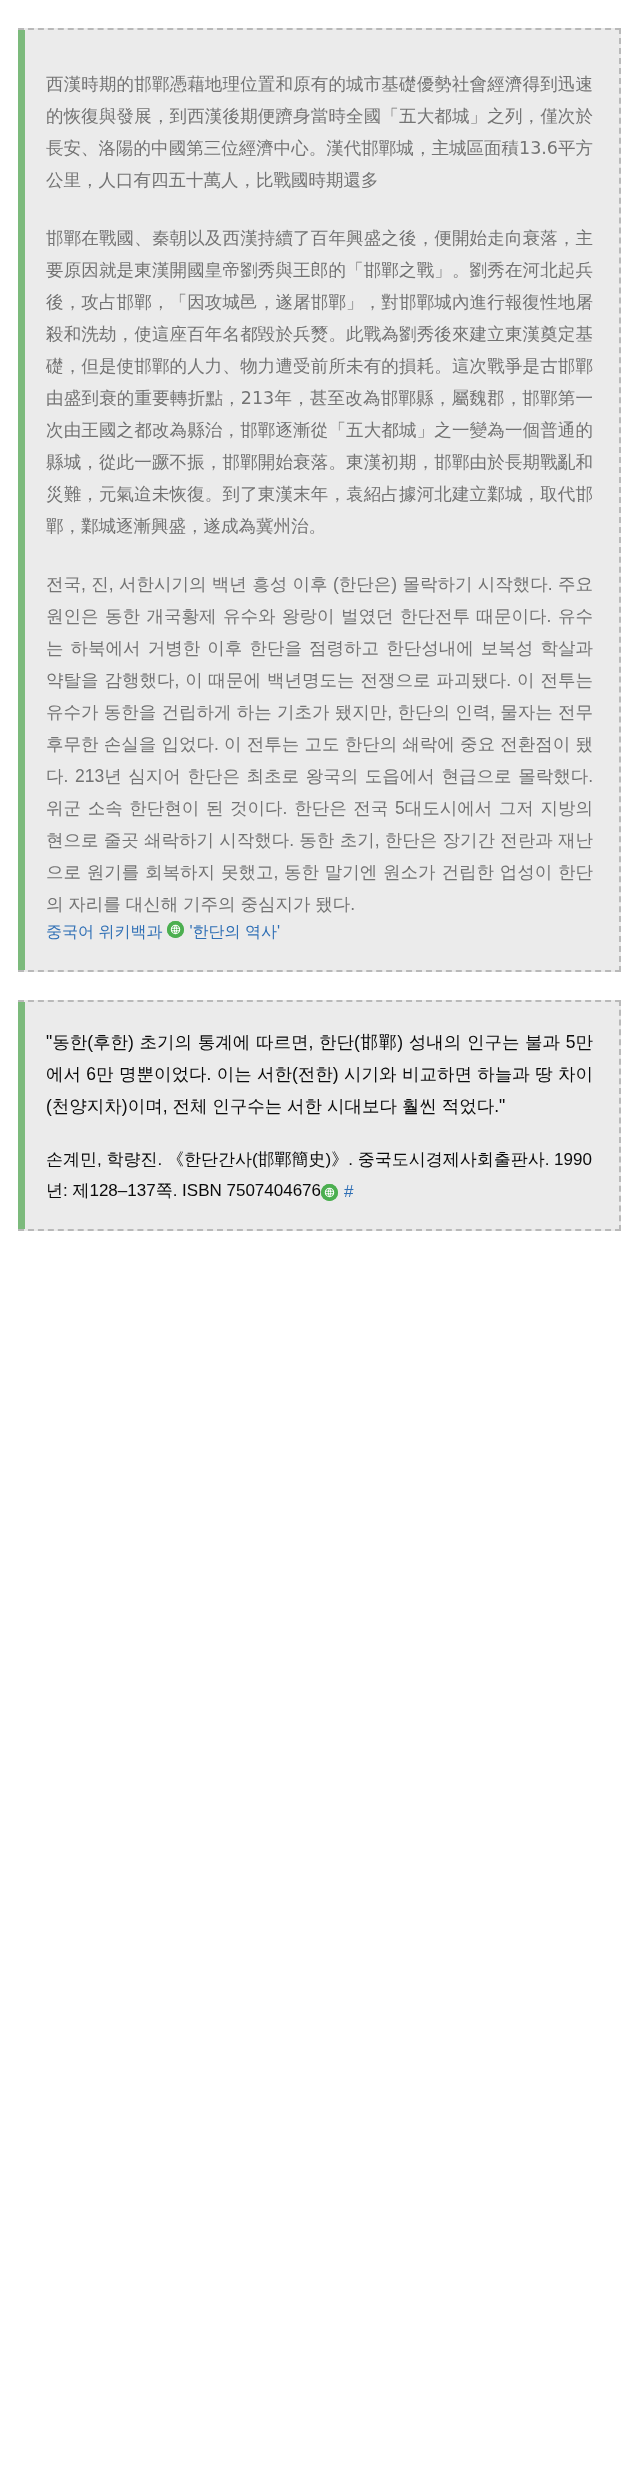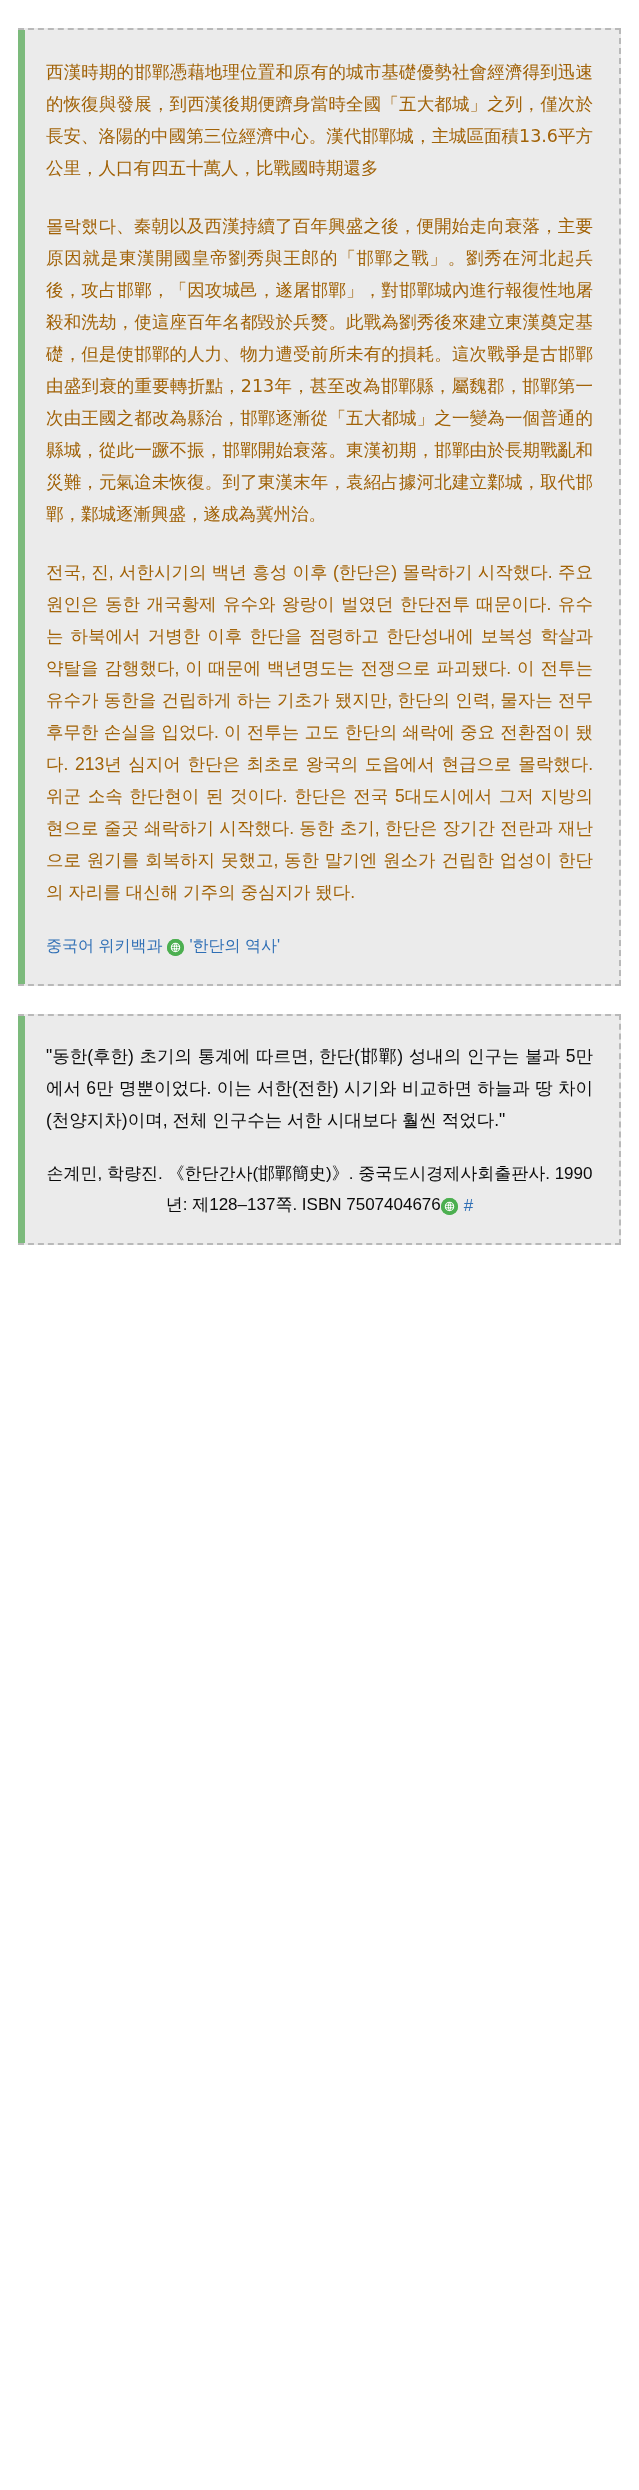--- a/index.html
+++ b/index.html
@@ -36,42 +36,41 @@
     bottom: 0;
     width: 7px;
     background: #7cba7c;
   }
   .card.quote-card {
     padding-top: 24px;
     padding-bottom: 22px;
     margin-bottom: 0;
   }
   p.para {
-    margin: 0 0 26px 0;
+    margin: 12px 0 26px 0;
     font-size: 17.5px;
     line-height: 32px;
-    color: #a16207;
+    color: #737373;
     text-align: justify;
     text-justify: inter-character;
     word-break: break-all;
   }
   p.para:last-of-type {
     margin-bottom: 0;
   }
   .zh {
     font-family: "DejaVu Sans", "Liberation Sans", sans-serif;
   }
   
   .source-line {
-    margin-top: 26px;
     font-size: 16px;
     line-height: 24px;
     color: #2f6fb5;
     display: flex;
-    align-items: center;
+    align-items: flex-start;
     flex-wrap: wrap;
     gap: 5px;
   }
   .source-line .lnk {
     color: #2f6fb5;
     cursor: pointer;
   }
   .iw-badge {
     display: inline-flex;
     align-items: center;
@@ -96,21 +95,20 @@
     color: #0a0a0a;
     text-align: justify;
     word-break: break-all;
   }
   .cite {
     margin: 0;
     font-size: 17px;
     line-height: 31px;
     color: #0a0a0a;
     word-break: break-all;
-    text-align: center;
   }
   .cite-icons {
     display: inline-flex;
     align-items: center;
     gap: 6px;
     vertical-align: middle;
   }
   .hash {
     color: #2f6fb5;
     cursor: pointer;
@@ -123,21 +121,21 @@
 </head>
 <body>
 
 <div class="page">
 
   <div class="card">
 
     <p class="para zh">西漢時期的邯鄲憑藉地理位置和原有的城市基礎優勢社會經濟得到迅速的恢復與發展，到西漢後期便躋身當時全國「五大都城」之列，僅次於長安、洛陽的中國第三位經濟中心。漢代邯鄲城，主城區面積13.6平方公里，人口有四五十萬人，比戰國時期還多</p>
 
 
-    <p class="para zh">몰락했다、秦朝以及西漢持續了百年興盛之後，便開始走向衰落，主要原因就是東漢開國皇帝劉秀與王郎的「邯鄲之戰」。劉秀在河北起兵後，攻占邯鄲，「因攻城邑，遂屠邯鄲」，對邯鄲城內進行報復性地屠殺和洗劫，使這座百年名都毀於兵燹。此戰為劉秀後來建立東漢奠定基礎，但是使邯鄲的人力、物力遭受前所未有的損耗。這次戰爭是古邯鄲由盛到衰的重要轉折點，213年，甚至改為邯鄲縣，屬魏郡，邯鄲第一次由王國之都改為縣治，邯鄲逐漸從「五大都城」之一變為一個普通的縣城，從此一蹶不振，邯鄲開始衰落。東漢初期，邯鄲由於長期戰亂和災難，元氣迨未恢復。到了東漢末年，袁紹占據河北建立鄴城，取代邯鄲，鄴城逐漸興盛，遂成為冀州治。</p>
+    <p class="para zh">邯鄲在戰國、秦朝以及西漢持續了百年興盛之後，便開始走向衰落，主要原因就是東漢開國皇帝劉秀與王郎的「邯鄲之戰」。劉秀在河北起兵後，攻占邯鄲，「因攻城邑，遂屠邯鄲」，對邯鄲城內進行報復性地屠殺和洗劫，使這座百年名都毀於兵燹。此戰為劉秀後來建立東漢奠定基礎，但是使邯鄲的人力、物力遭受前所未有的損耗。這次戰爭是古邯鄲由盛到衰的重要轉折點，213年，甚至改為邯鄲縣，屬魏郡，邯鄲第一次由王國之都改為縣治，邯鄲逐漸從「五大都城」之一變為一個普通的縣城，從此一蹶不振，邯鄲開始衰落。東漢初期，邯鄲由於長期戰亂和災難，元氣迨未恢復。到了東漢末年，袁紹占據河北建立鄴城，取代邯鄲，鄴城逐漸興盛，遂成為冀州治。</p>
 
     <p class="para">전국, 진, 서한시기의 백년 흥성 이후 (한단은) 몰락하기 시작했다. 주요원인은 동한 개국황제 유수와 왕랑이 벌였던 한단전투 때문이다. 유수는 하북에서 거병한 이후 한단을 점령하고 한단성내에 보복성 학살과 약탈을 감행했다, 이 때문에 백년명도는 전쟁으로 파괴됐다. 이 전투는 유수가 동한을 건립하게 하는 기초가 됐지만, 한단의 인력, 물자는 전무후무한 손실을 입었다. 이 전투는 고도 한단의 쇄락에 중요 전환점이 됐다. 213년 심지어 한단은 최초로 왕국의 도읍에서 현급으로 몰락했다. 위군 소속 한단현이 된 것이다. 한단은 전국 5대도시에서 그저 지방의 현으로 줄곳 쇄락하기 시작했다. 동한 초기, 한단은 장기간 전란과 재난으로 원기를 회복하지 못했고, 동한 말기엔 원소가 건립한 업성이 한단의 자리를 대신해 기주의 중심지가 됐다.</p>
 
     <div class="source-line">
       <span class="lnk">중국어 위키백과</span>
       <span class="iw-badge">
         <svg viewBox="0 0 17 17" width="17" height="17" aria-hidden="true">
           <circle cx="8.5" cy="8.5" r="8.5" fill="#4caf50"></circle>
           <path d="M4.3 8.5a4.2 4.2 0 0 1 8.4 0 4.2 4.2 0 0 1-8.4 0z" fill="none" stroke="#ffffff" stroke-width="1.1"></path>
           <path d="M4.4 7.2h8.2M4.4 9.8h8.2M8.5 4.3c-1.5 1.3-1.5 7.1 0 8.4M8.5 4.3c1.5 1.3 1.5 7.1 0 8.4" fill="none" stroke="#ffffff" stroke-width="1"></path>

